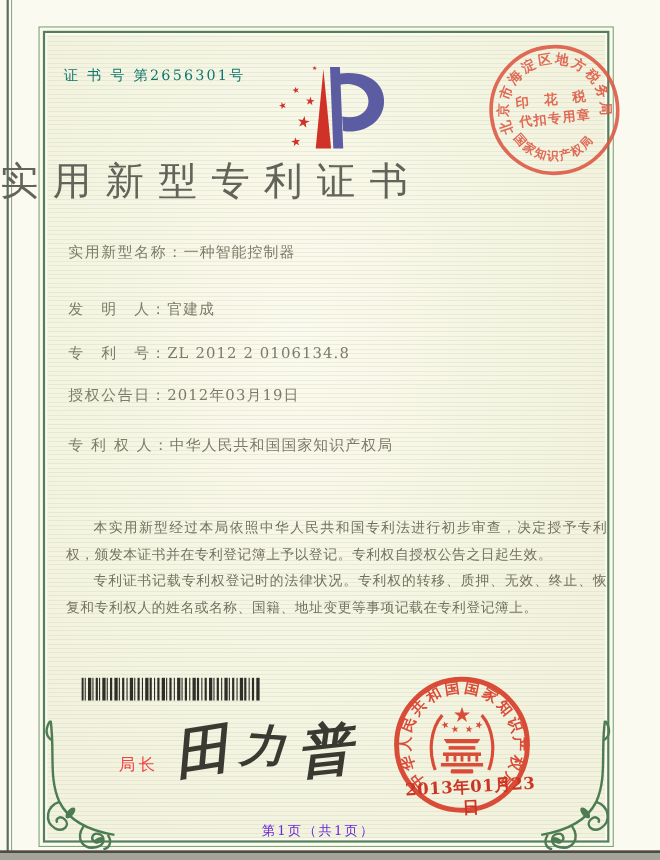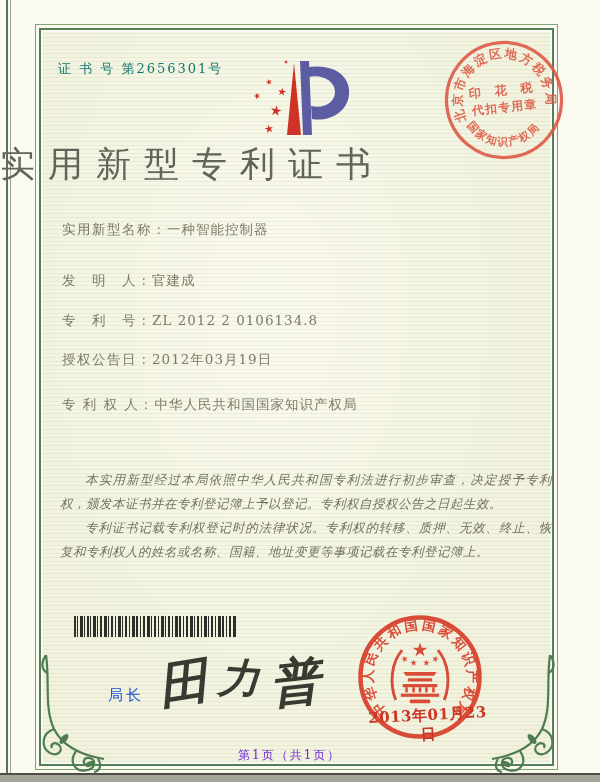--- a/index.html
+++ b/index.html
@@ -34,25 +34,25 @@
 
   .title { position:absolute; left:0; top:141px; width:600px; text-align:left;
     font-size:35px; font-weight:400; letter-spacing:13px; color:#63635a; }
 
   .field { position:absolute; left:62px; font-size:13.5px; color:#7b7b67;
     letter-spacing:1.5px; white-space:nowrap; }
   .fvalue { letter-spacing:1px; }
 
   .paras { position:absolute; left:60px; top:468px; width:492px;
     font-size:12.5px; line-height:24px; color:#72725f; text-align:justify; }
-  .paras p { text-indent:2em; margin:0; letter-spacing:.5px;font-style:italic; }
+  .paras p { text-indent:2em; margin:0; letter-spacing:.5px; }
 
   .barcode { position:absolute; left:74px; top:616px; width:163px; height:21px; }
 
-  .sig-label { position:absolute; left:108px; top:686px; font-size:15px; color:#1d4ed8;
+  .sig-label { position:absolute; left:108px; top:686px; font-size:15px; color:#ef4444;
     letter-spacing:3px; }
   .sig-name { position:absolute; left:158px; top:648px; width:180px; font-size:50px;
     color:#3a3a33; font-style:italic; font-weight:600; transform:rotate(-2deg);
     white-space:nowrap; }
   .sig-name span { display:inline-block; }
   .sig-name .c0 { transform:rotate(-7deg); }
   .sig-name .c1 { transform:translateY(-3px) rotate(6deg) scale(.82); margin-left:6px; }
   .sig-name .c2 { transform:translateY(3px) rotate(-4deg); margin-left:6px; }
 
   

